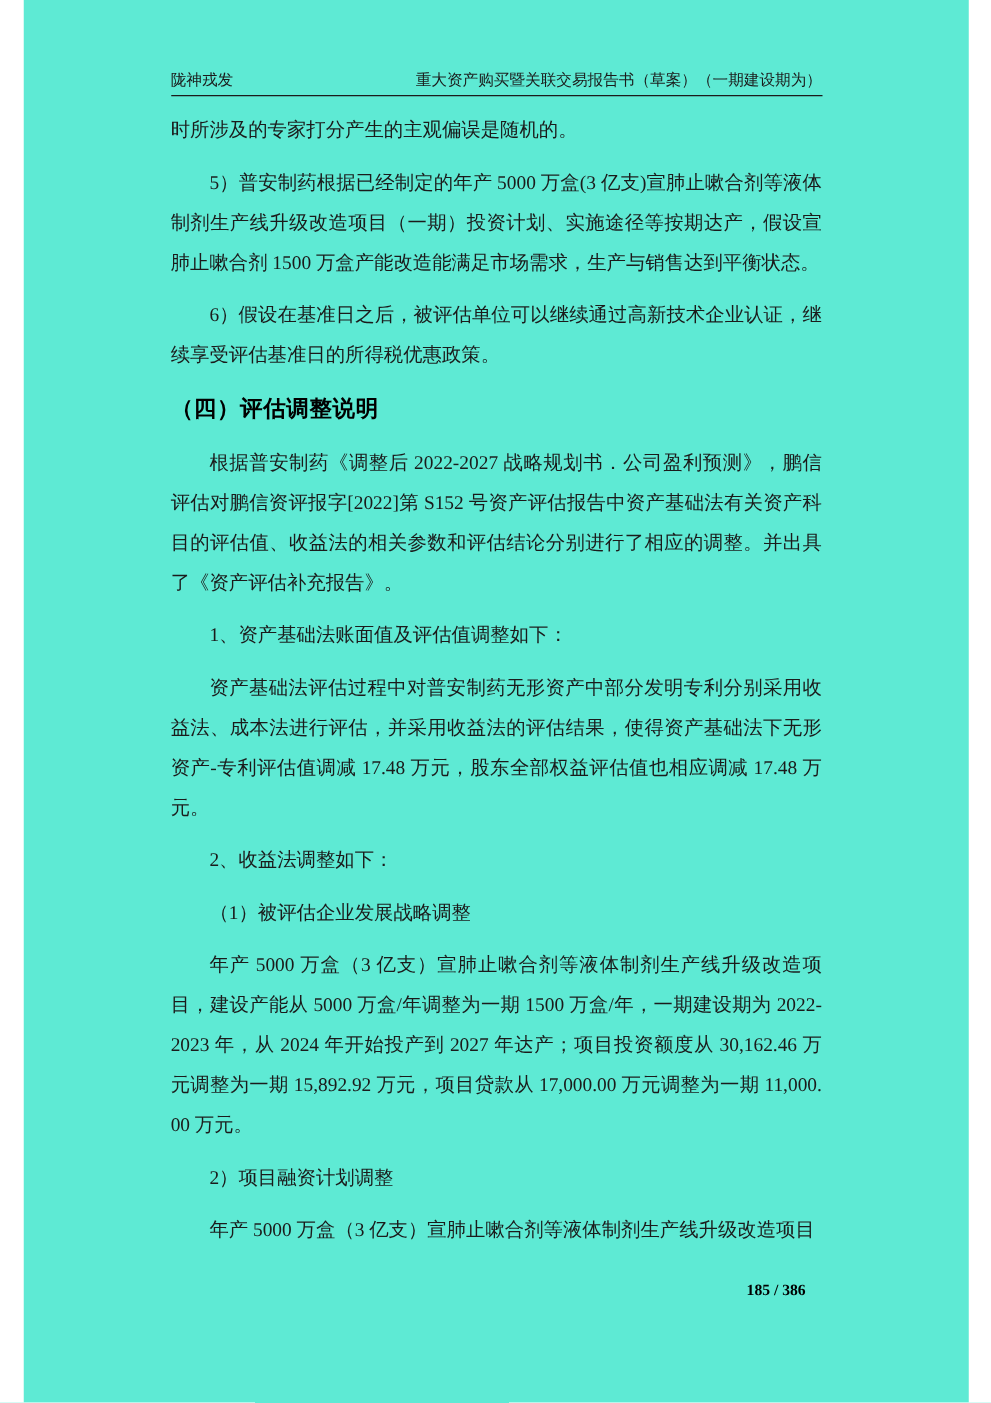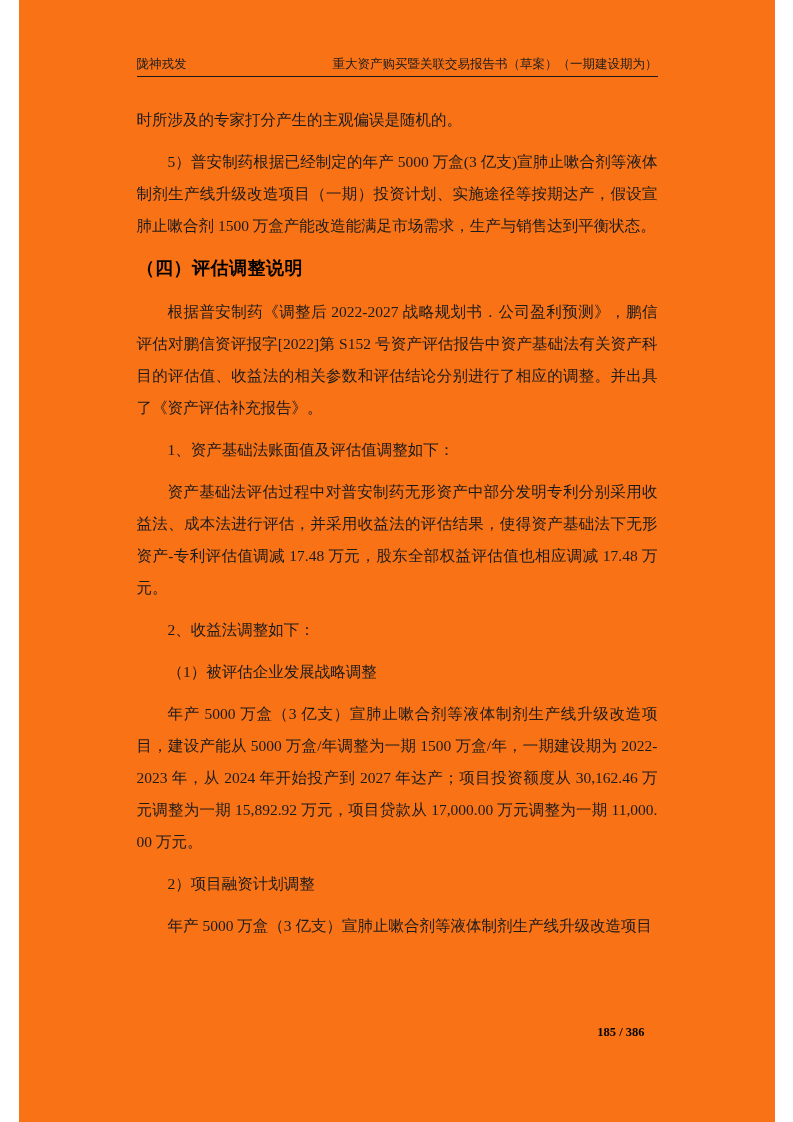--- a/index.html
+++ b/index.html
@@ -5,40 +5,40 @@
   html, body {
     margin: 0;
     padding: 0;
     background: #ffffff;
   }
   .page {
     position: relative;
     width: 756px;
     height: 1122px;
     margin: 0 auto;
-    background: #f97316;
+    background: #5eead4;
     box-sizing: border-box;
     padding: 56px 117px 0 118px;
     color: #1b1b1b;
     font-family: "Liberation Serif", "DejaVu Serif", serif;
     overflow: hidden;
   }
   .header {
     display: flex;
     justify-content: space-between;
     align-items: flex-end;
     font-size: 12.5px;
     line-height: 16px;
     padding-bottom: 4px;
     border-bottom: 1.6px solid #1b1b1b;
   }
   .header .hdr-left { white-space: nowrap; }
   .header .hdr-right { white-space: nowrap; }
   .doc-body {
-    margin-top: 27px;
+    margin-top: 12px;
   }
   .para {
     font-size: 15.5px;
     line-height: 32px;
     margin: 0 0 10px 0;
     text-align: justify;
     word-break: break-all;
   }
   .indent { text-indent: 31px; }
   .heading {
@@ -67,20 +67,21 @@
   <div class="header">
     <span class="hdr-left">陇神戎发</span>
     <span class="hdr-right">重大资产购买暨关联交易报告书（草案）（一期建设期为）</span>
   </div>
 
   <div class="doc-body">
     <p class="para">时所涉及的专家打分产生的主观偏误是随机的。</p>
 
     <p class="para indent">5）普安制药根据已经制定的年产 5000 万盒(3 亿支)宣肺止嗽合剂等液体制剂生产线升级改造项目（一期）投资计划、实施途径等按期达产，假设宣肺止嗽合剂 1500 万盒产能改造能满足市场需求，生产与销售达到平衡状态。</p>
 
+    <p class="para indent">6）假设在基准日之后，被评估单位可以继续通过高新技术企业认证，继续享受评估基准日的所得税优惠政策。</p>
 
     <h2 class="heading">（四）评估调整说明</h2>
 
     <p class="para indent">根据普安制药《调整后 2022-2027 战略规划书．公司盈利预测》，鹏信评估对鹏信资评报字[2022]第 S152 号资产评估报告中资产基础法有关资产科目的评估值、收益法的相关参数和评估结论分别进行了相应的调整。并出具了《资产评估补充报告》。</p>
 
     <p class="para indent">1、资产基础法账面值及评估值调整如下：</p>
 
     <p class="para indent">资产基础法评估过程中对普安制药无形资产中部分发明专利分别采用收益法、成本法进行评估，并采用收益法的评估结果，使得资产基础法下无形资产-专利评估值调减 17.48 万元，股东全部权益评估值也相应调减 17.48 万元。</p>
 
     <p class="para indent">2、收益法调整如下：</p>

